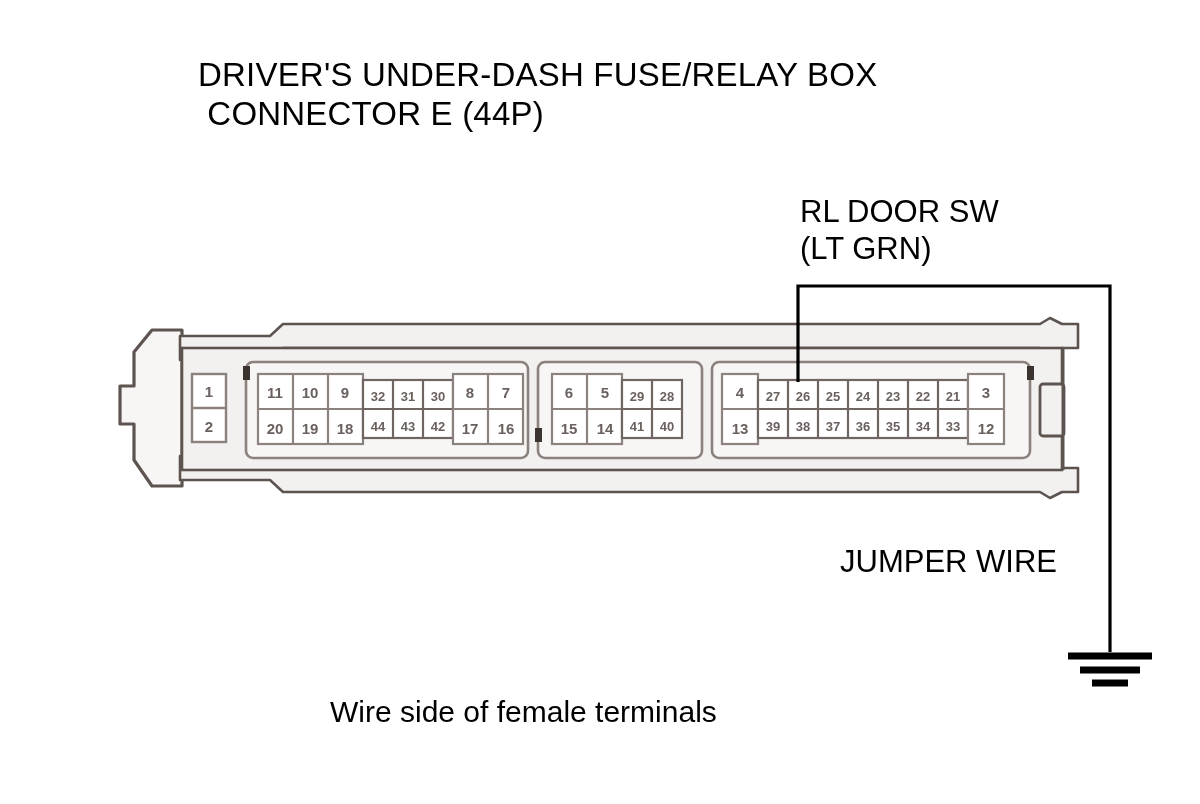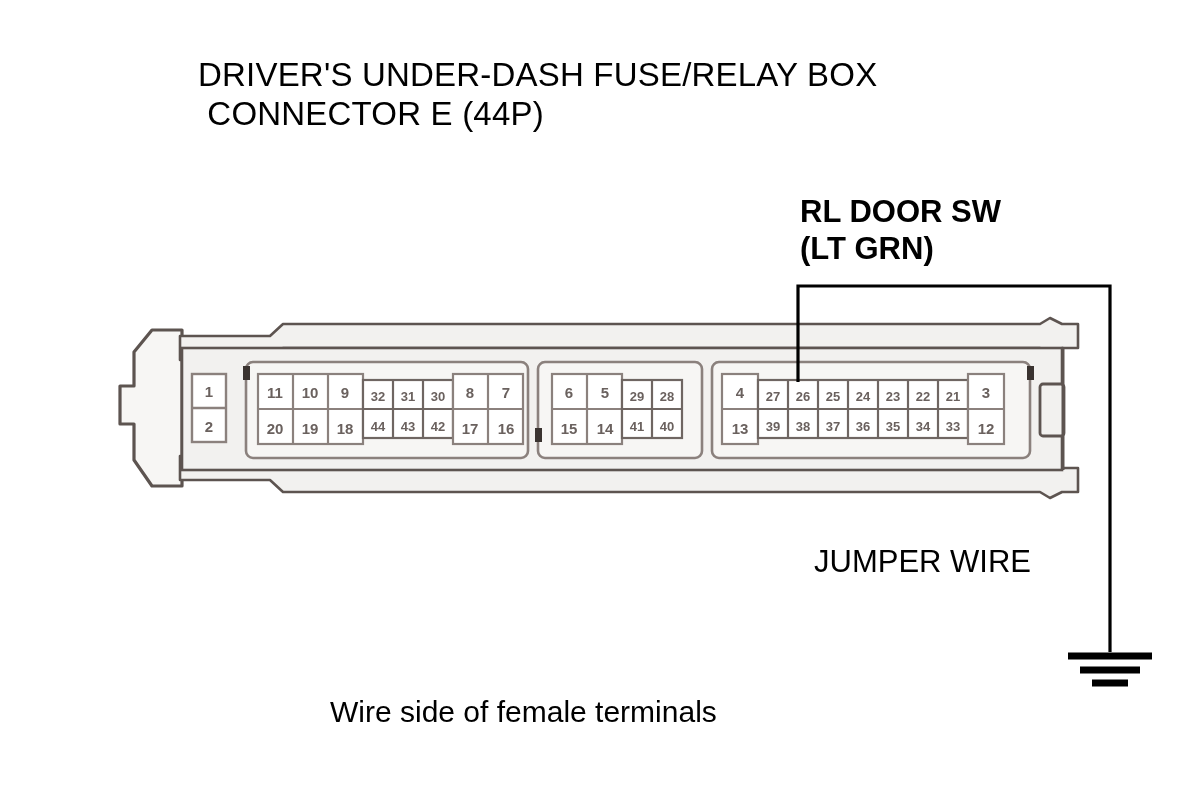--- a/index.html
+++ b/index.html
@@ -9,22 +9,22 @@
     font-family:"Liberation Sans", sans-serif;
     color:#000000;
     overflow:hidden;
     position:relative;
   }
   #stage{position:absolute;left:0;top:0;width:1200px;height:576px;}
 
   
   .txt{position:absolute;white-space:pre;line-height:1.18;}
   #title{left:198px;top:56px;font-size:33px;letter-spacing:0.2px;}
-  #sig-label{left:800px;top:194px;font-size:31px;font-weight:bold;}
-  #jumper-label{left:814px;top:544px;font-size:31px;}
+  #sig-label{left:800px;top:194px;font-size:31px;}
+  #jumper-label{left:840px;top:544px;font-size:31px;}
   #caption{left:300px;top:694px;font-size:30px;margin-left:30px;}
 
   
   svg{position:absolute;left:0;top:0;width:1200px;height:804px;}
 
   
   .pinnum{font-family:"Liberation Sans", sans-serif;font-weight:bold;fill:#6a615e;text-anchor:middle;}
   .pinnum.big{font-size:15px;}
   .pinnum.small{font-size:13px;}
 </style>

